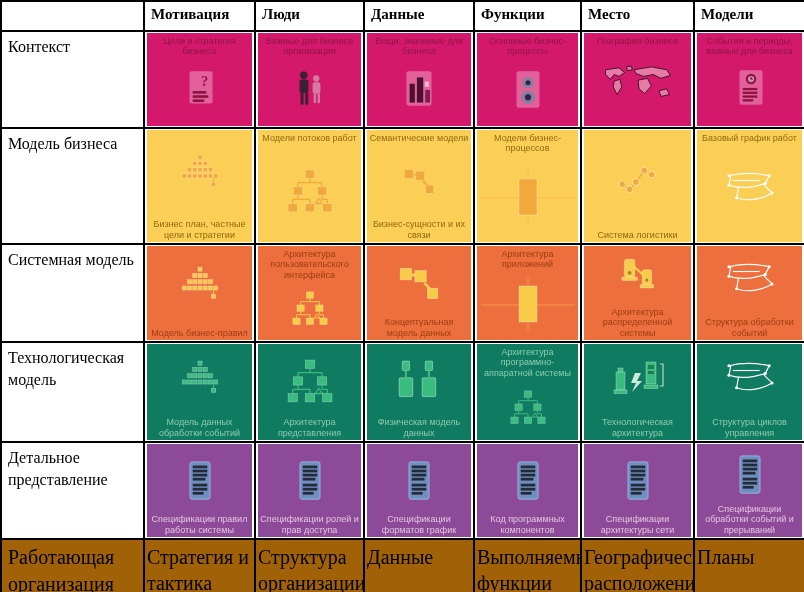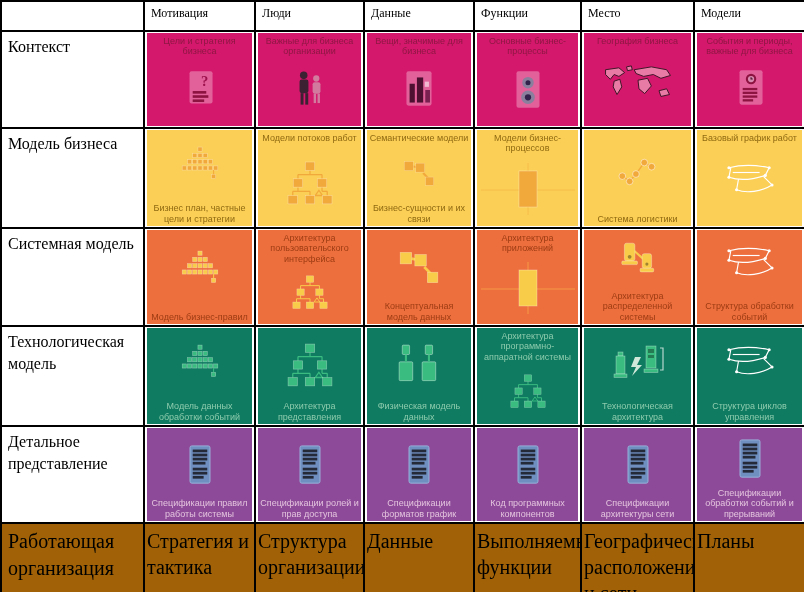--- a/index.html
+++ b/index.html
@@ -1,20 +1,20 @@
 <!DOCTYPE html>
 <html><head>
 <meta charset="utf-8">
 <style>
   html,body{margin:0;padding:0;background:#fff;}
   body{width:804px;height:592px;overflow:hidden;}
   table.zachman{border-collapse:collapse;table-layout:fixed;width:804px;height:592px;
     border:2px solid #000;font-family:"Liberation Serif",serif;}
   th,td{border:2px solid #000;padding:0;vertical-align:top;overflow:hidden;box-sizing:border-box;}
-  thead th{font-size:12px;font-weight:normal;text-align:left;padding:4px 6px;background:#fff;}
+  thead th{font-size:15px;font-weight:bold;text-align:left;padding:4px 6px;background:#fff;}
   .row-label{font-size:16px;font-weight:normal;text-align:left;padding:4px 4px 4px 6px;background:#fff;line-height:1.35;}
   .tile-cell{padding:1px 2px;background:#fff;vertical-align:top;}
   .tile{width:100%;height:100%;display:flex;flex-direction:column;align-items:center;
     background:var(--tile,#ccc);box-sizing:border-box;padding:3px 2px 2px 2px;}
   .cap{font-family:"Liberation Sans",sans-serif;font-size:9px;line-height:1.15;
     color:var(--cap,#333);text-align:center;width:100%;}
   .cap:empty{display:none;}
   .ico-wrap{flex:1 1 auto;display:flex;align-items:center;justify-content:center;
     color:var(--ico,#fff);min-height:0;width:100%;}
   svg.icon{display:block;width:46px;height:46px;}
@@ -288,21 +288,21 @@
         <span class="cap">События и периоды, важные для бизнеса</span>
         <span class="ico-wrap">
               <svg class="icon">
                 <use href="#s-doc-clock"></use>
               </svg>
             </span>
         </div>
         </td>
     </tr>
 
-    <tr style="height: 100px; --tile: #fbce55; --cap: #8f6a12; --ico: #f2a93c;">
+    <tr style="height: 116px; --tile: #fbce55; --cap: #8f6a12; --ico: #f2a93c;">
       <th class="row-label">Модель бизнеса</th>
       <td class="tile-cell">
           <div class="tile">
 
         <span class="ico-wrap">
               <svg class="icon">
                 <use href="#s-pyr"></use>
               </svg>
             </span>
         <span class="cap">Бизнес план, частные цели и стратегии</span>

